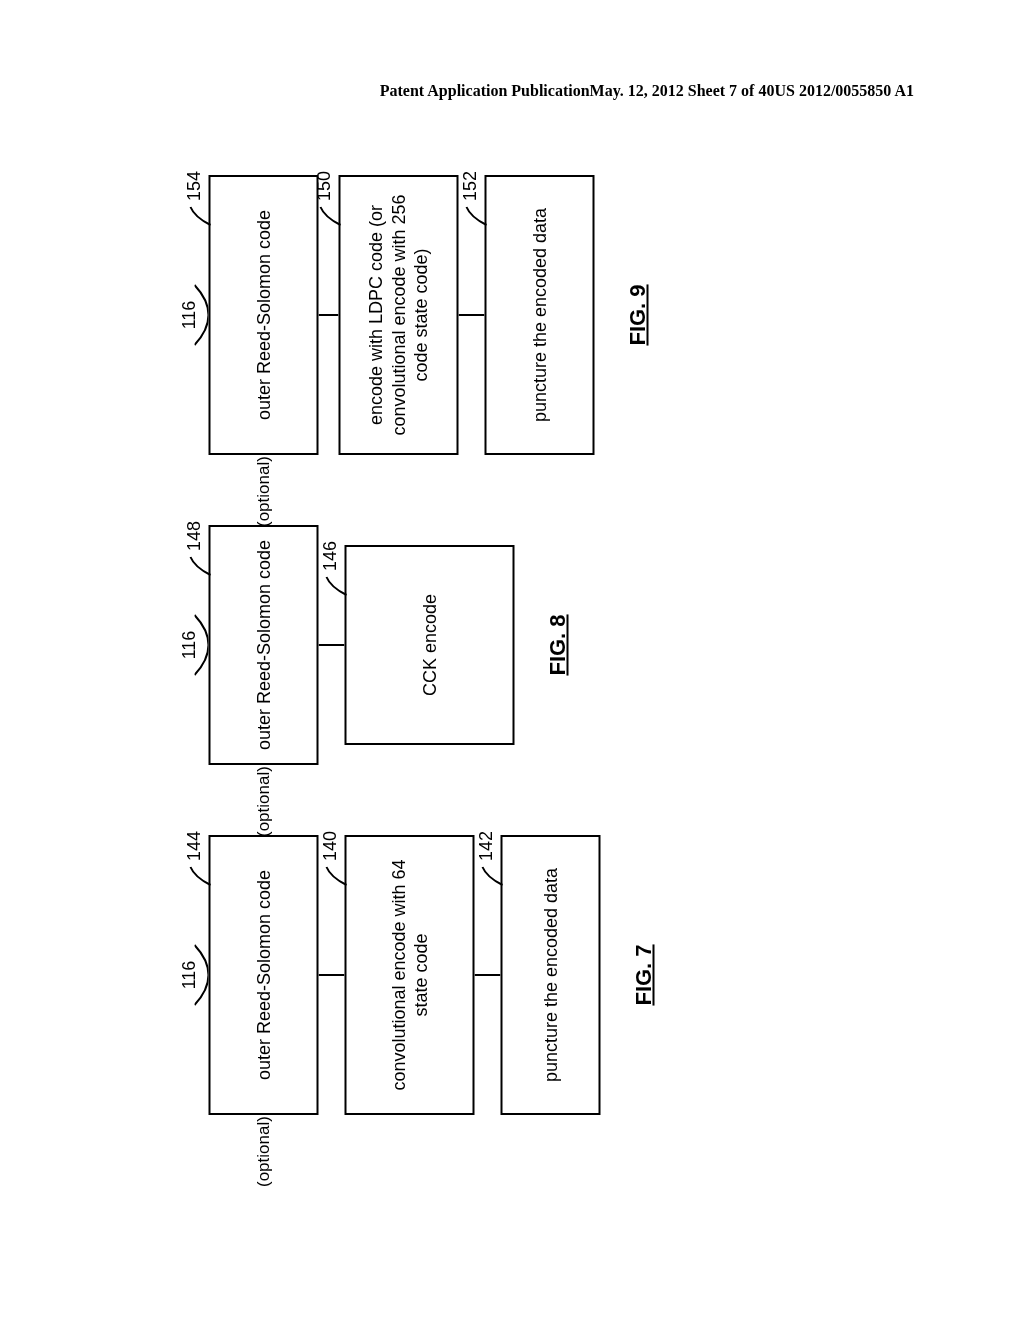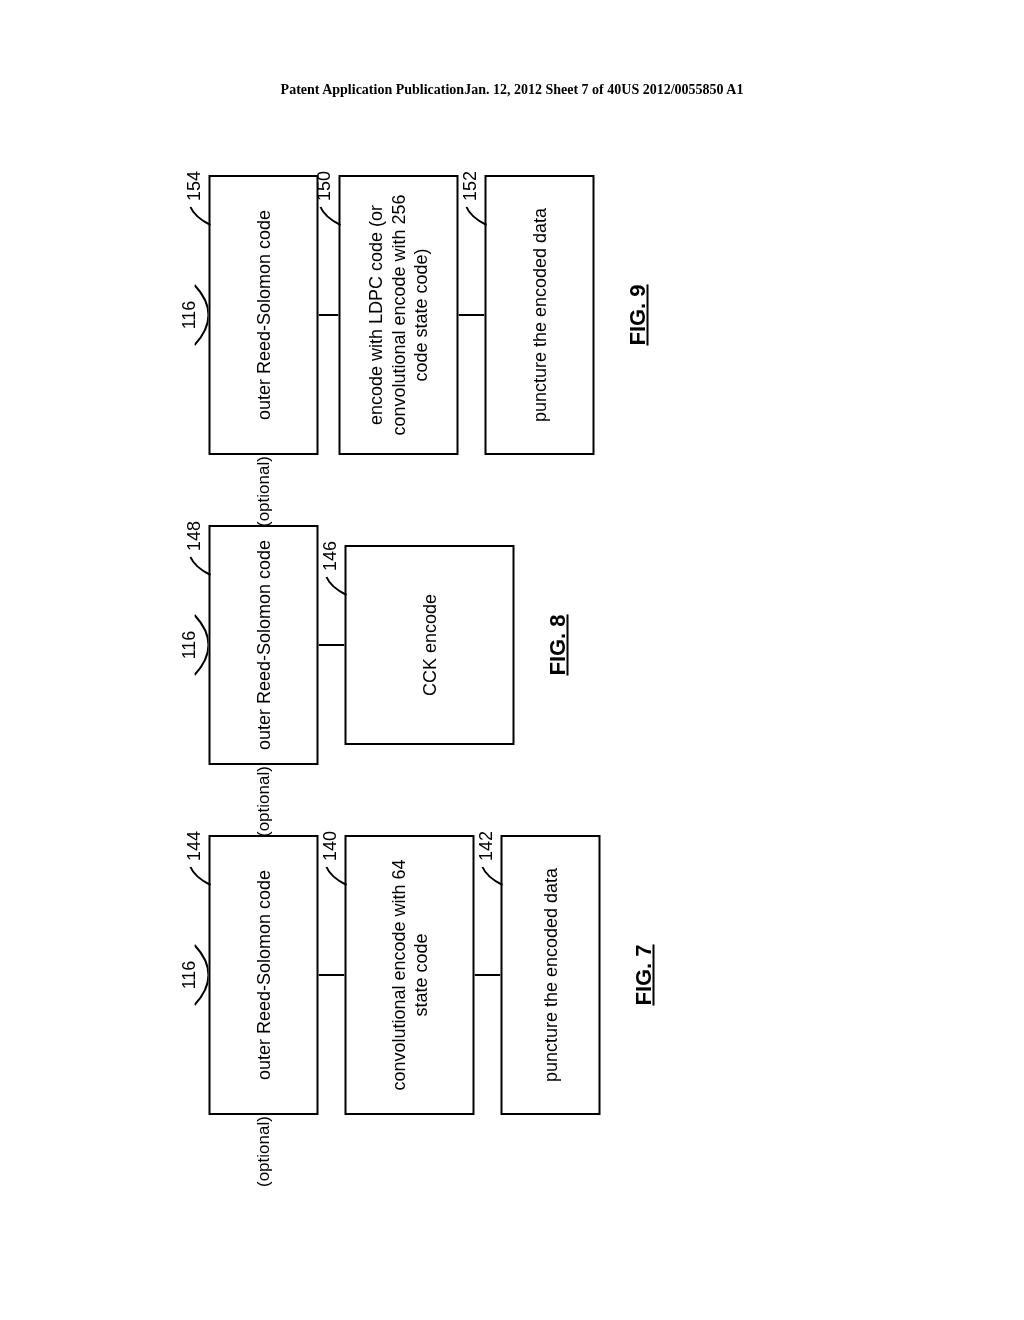--- a/index.html
+++ b/index.html
@@ -10,22 +10,22 @@
     width: 1024px;
     height: 1320px;
     position: relative;
   }
   .header {
     position: absolute;
     top: 82px;
     left: 110px;
     right: 110px;
     display: flex;
-    justify-content: center;
-    font-size: 14px;
+    justify-content: flex-end;
+    font-size: 16px;
     font-weight: bold;
   }
   .header .left { }
   .header .center { }
   .header .right { }
   .page-frame {
     position: absolute;
     top: 130px;
     left: 112px;
     width: 793px;
@@ -129,21 +129,21 @@
     font-size: 22px;
     font-weight: bold;
     text-decoration: underline;
   }
 </style>
 </head>
 <body>
 
 <div class="header">
   <span class="left">Patent Application Publication</span>
-  <span class="center">Jan. 12, 2012  Sheet 7 of 40</span>
+  <span class="center">May. 12, 2012  Sheet 7 of 40</span>
   <span class="right">US 2012/0055850 A1</span>
 </div>
 
 <div class="page-frame">
   <div class="rotwrap">
     <div class="rot">
       <div class="figs">
 
         <div class="figcol">
           <div class="entry">

